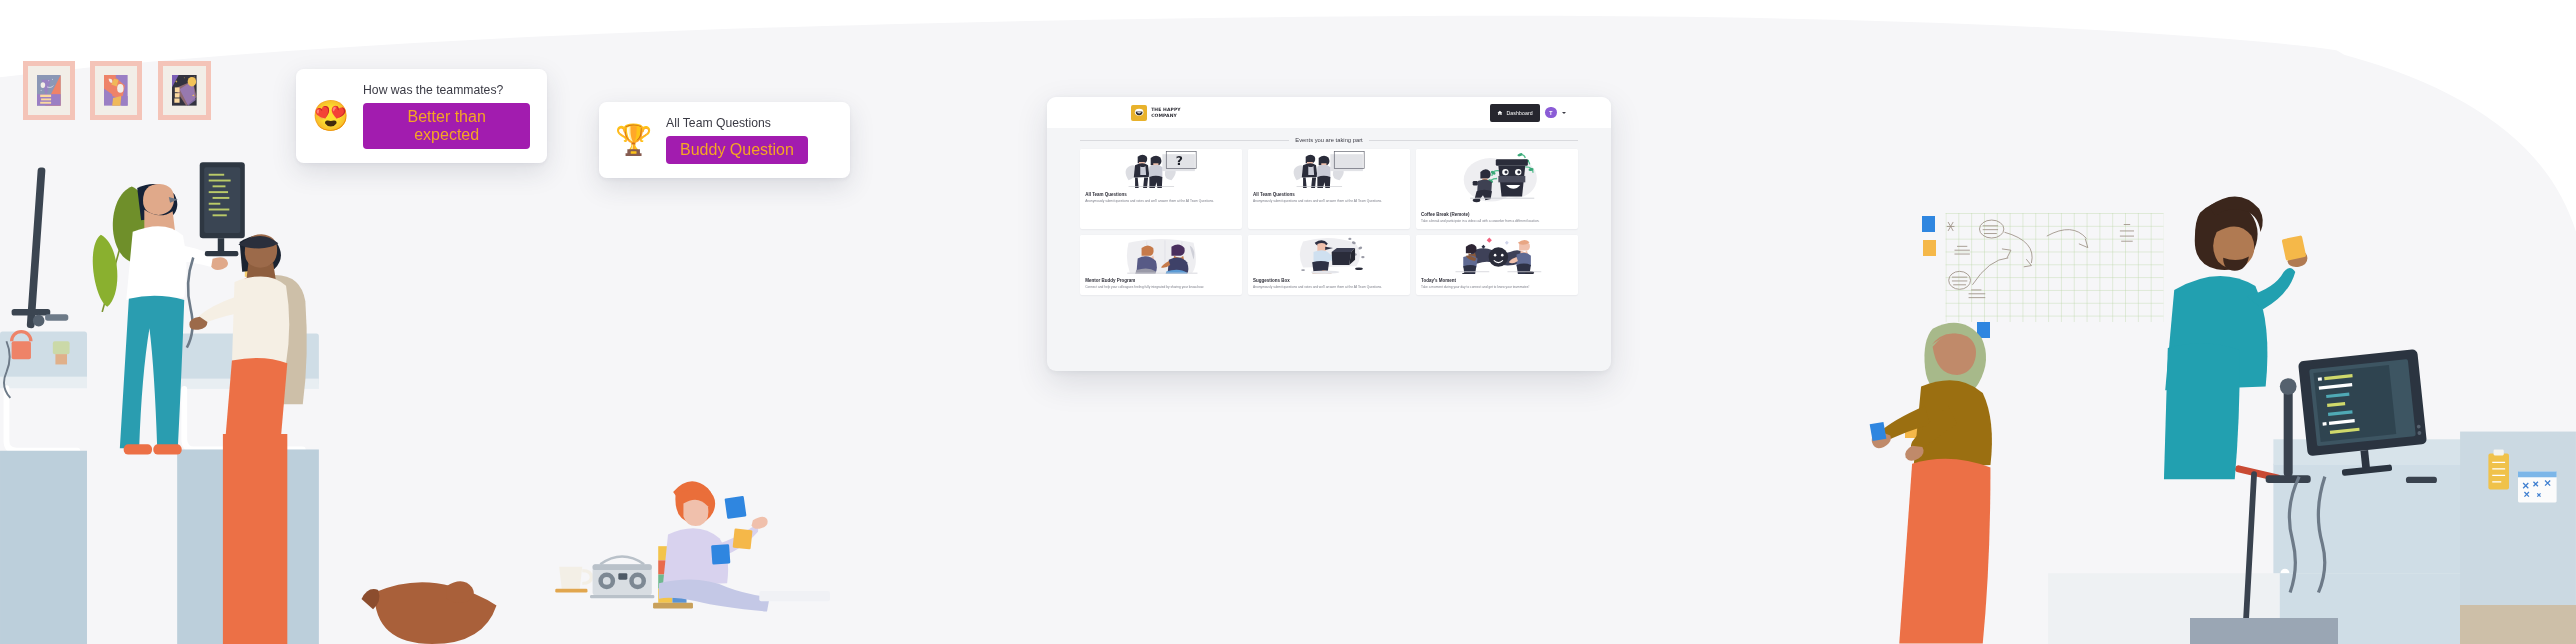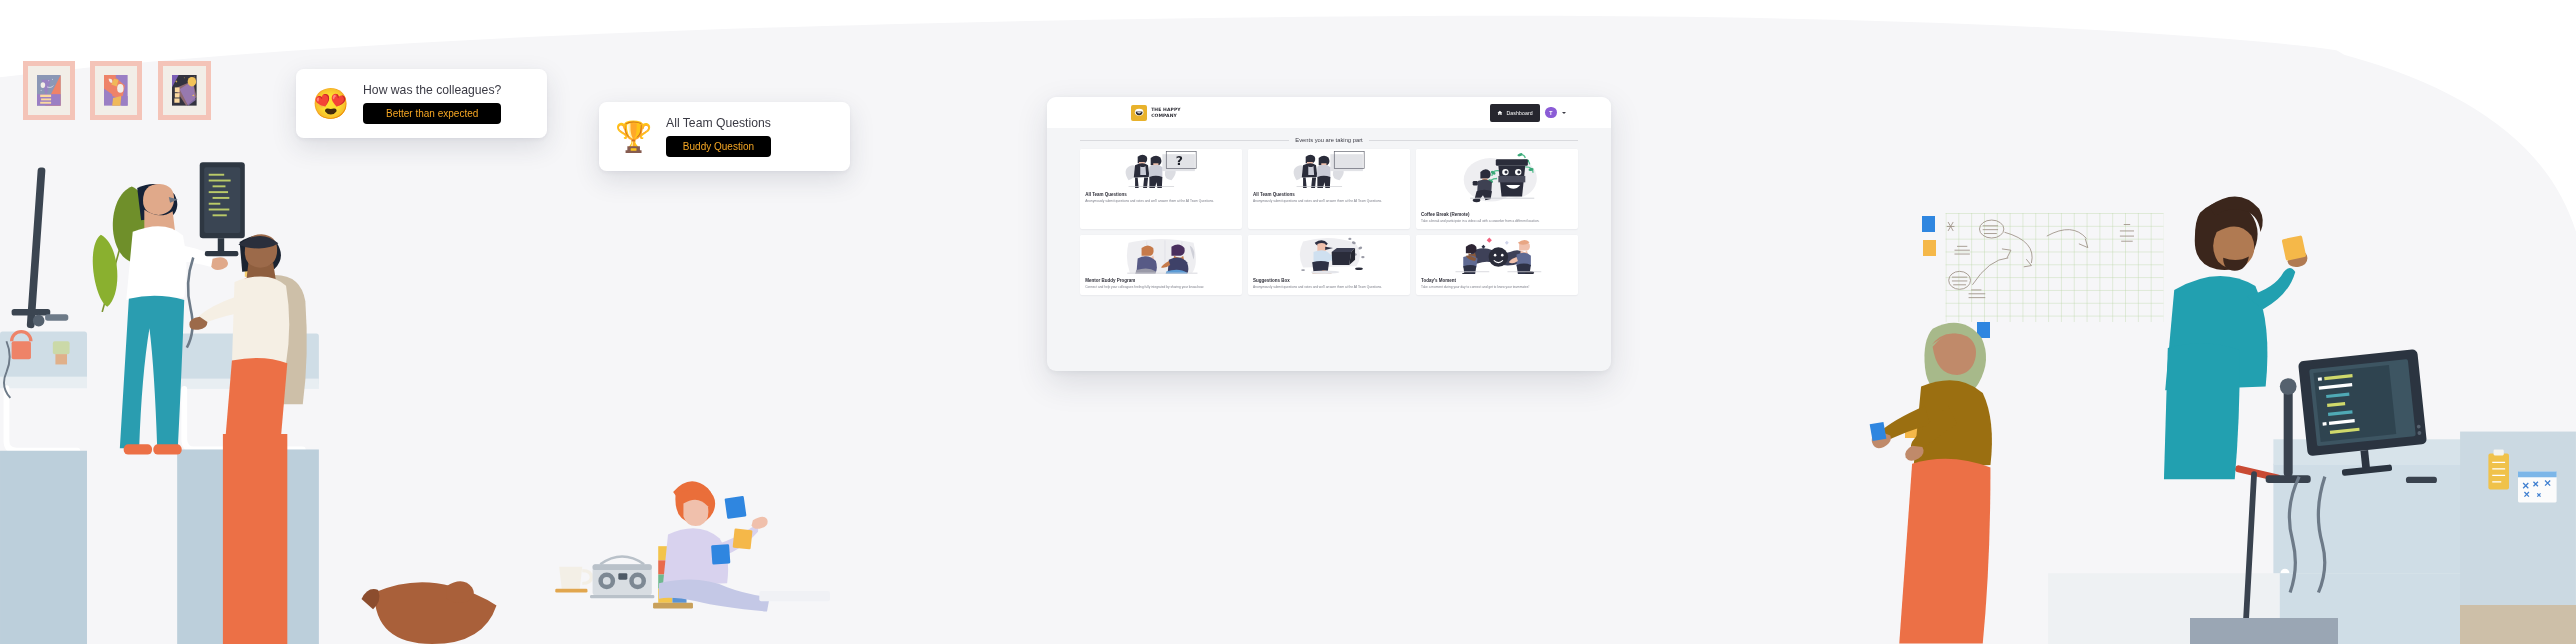--- a/index.html
+++ b/index.html
@@ -74,21 +74,21 @@
   
   .pop {
     position:absolute; background:#fff; border-radius:7.7px;
     box-shadow:0 9px 26px rgba(40,45,70,.13), 0 1.3px 3.9px rgba(40,45,70,.05);
     display:flex; align-items:center; gap:13px; padding:14px 16.7px;
   }
   .pop .emoji { font-size:30px; line-height:1; }
   .pop .pop-col { display:flex; flex-direction:column; gap:5.8px; }
   .pop .pop-title { font-size:12.2px; color:#3a3a44; font-weight:400; }
   .pop .pop-btn {
-    background:#000000; color:#f5a623; font-size:10px; font-weight:500;
+    background:#a21caf; color:#f5a623; font-size:16px; font-weight:500;
     border-radius:3.9px; padding:5.2px 14px; text-align:center; border:none;
     font-family:"Liberation Sans", sans-serif; cursor:pointer;
   }
   #pop-feedback { left:296px; top:69px; width:251px; }
   #pop-question { left:599px; top:102px; width:251px; }
 
   
   .sticky { position:absolute; }
 </style>
 </head>
@@ -491,21 +491,21 @@
           </div>
         </div>
 
       </div>
     </div>
   </div>
 
   <div class="pop" id="pop-feedback">
     <div class="emoji">😍</div>
     <div class="pop-col">
-      <div class="pop-title">How was the colleagues?</div>
+      <div class="pop-title">How was the teammates?</div>
       <button class="pop-btn">Better than expected</button>
     </div>
   </div>
 
   <div class="pop" id="pop-question">
     <div class="emoji">🏆</div>
     <div class="pop-col">
       <div class="pop-title">All Team Questions</div>
       <button class="pop-btn">Buddy Question</button>
     </div>

